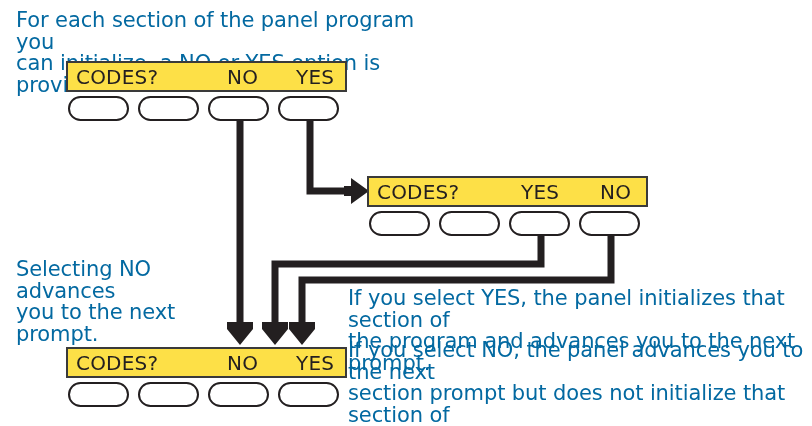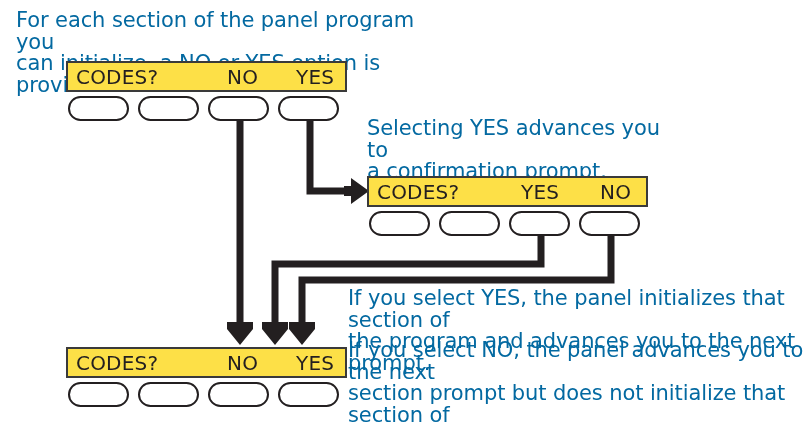--- a/index.html
+++ b/index.html
@@ -118,23 +118,23 @@
       <polygon points="351,178 369,191 351,204 351,196 344,196 344,186 351,186"></polygon>
       <polygon points="227,322 253,322 253,329 240,345 227,329"></polygon>
       <polygon points="262,322 288,322 288,329 275,345 262,329"></polygon>
       <polygon points="289,322 315,322 315,329 302,345 289,329"></polygon>
     </g>
   </svg>
 
   <div class="para" id="para-intro">For each section of the panel program you
 can initialize, a NO or YES option is provided.</div>
 
-  <div class="para" id="para-yes">Selecting YES advances you to
-a confirmation prompt.</div>
 
+  <div class="para" id="para-no">Selecting NO advances
+you to the next prompt.</div>
 
   <div class="para" id="para-select-yes">If you select YES, the panel initializes that section of
 the program and advances you to the next prompt.</div>
 
   <div class="para" id="para-select-no">If you select NO, the panel advances you to the next
 section prompt but does not initialize that section of
 the program.</div>
 
   <div class="module" id="module-codes">
     <div class="display">

